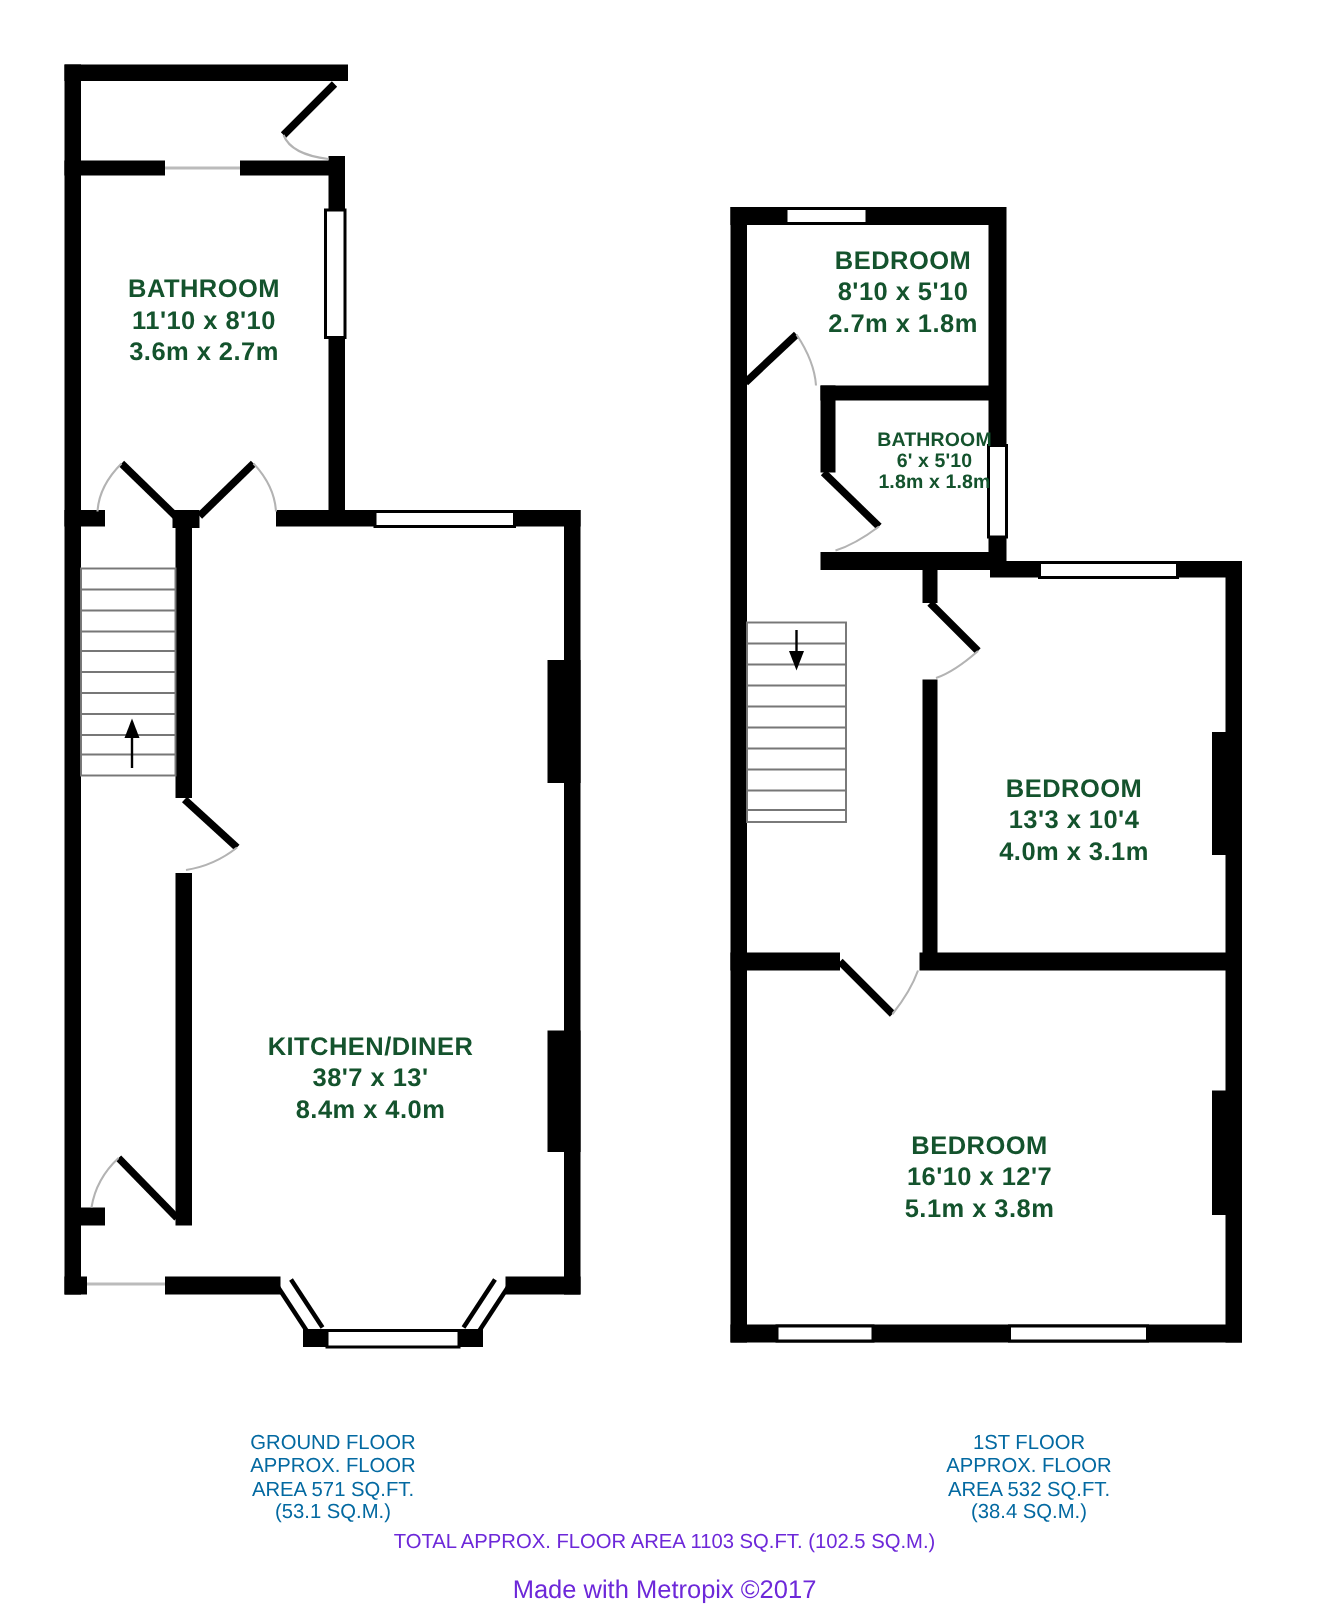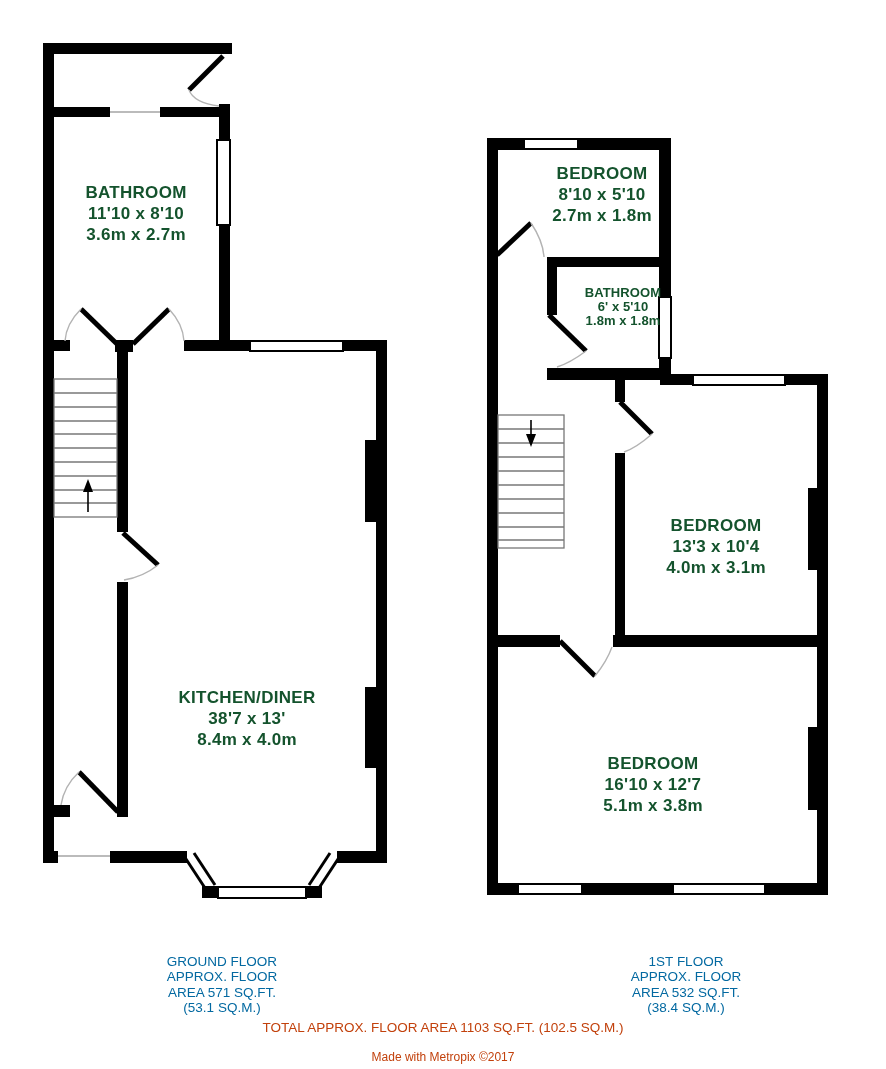--- a/index.html
+++ b/index.html
@@ -14,25 +14,25 @@
     font-size:17px; line-height:21px; letter-spacing:0.3px; white-space:nowrap;
   }
   .room-label.small { font-size:13px; line-height:14px; letter-spacing:0.1px; }
   .area-label {
     position:absolute; transform:translateX(-50%);
     text-align:center; color:#0369a1;
     font-size:13.5px; line-height:15.4px; white-space:nowrap;
   }
   .total-line {
     position:absolute; transform:translateX(-50%);
-    text-align:center; color:#c2410c; white-space:nowrap;
+    text-align:center; color:#6d28d9; white-space:nowrap;
   }
   #total-area   { font-size:13.5px; }
   #disclaimer   { font-size:11.5px; }
-  #credit       { font-size:12px; }
+  #credit       { font-size:17px; }
 </style>
 </head>
 <body>
 
 <div id="stage">
 
   <svg id="plan-svg" width="886" height="1069" viewBox="0 0 886 1069">
 
     <g>
 

